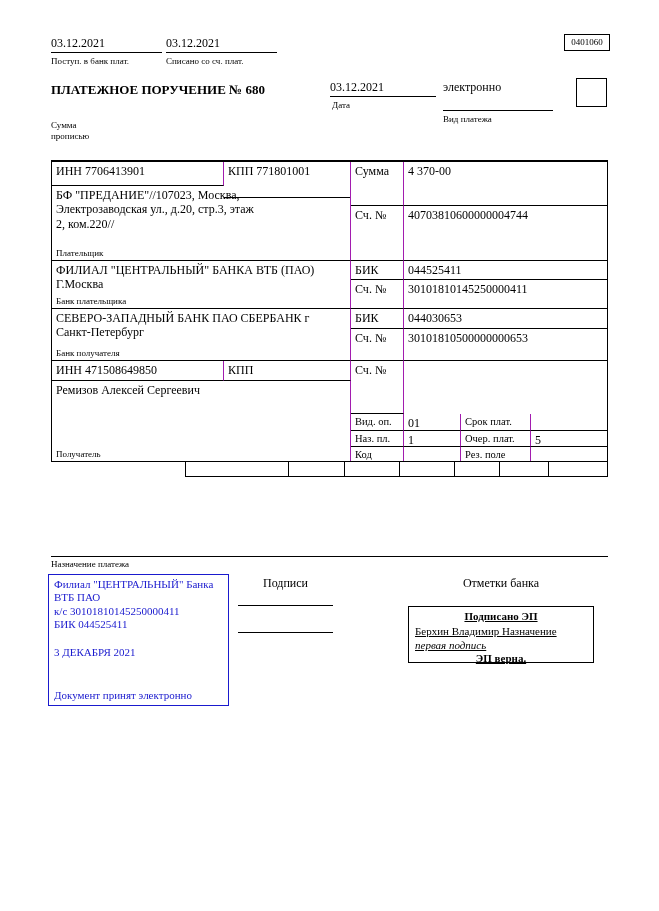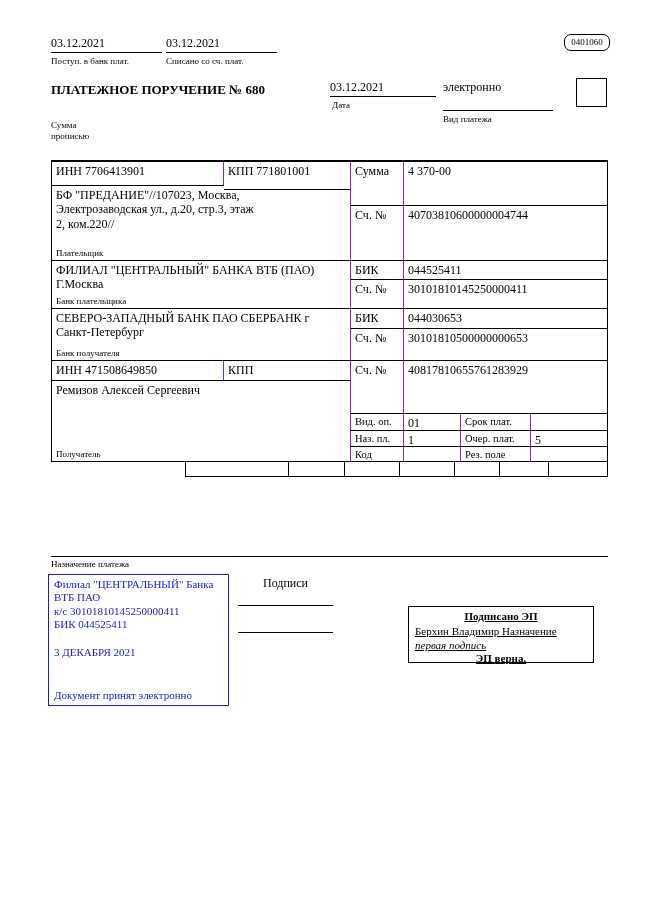--- a/index.html
+++ b/index.html
@@ -43,42 +43,42 @@
 <div class="page">
 
   <div class="abs" style="left:51px; top:36px; width:111px;">
     <div class="t12 underline" style="padding-bottom:2px;">03.12.2021</div>
     <div class="t9" style="padding-top:3px;">Поступ. в банк плат.</div>
   </div>
   <div class="abs" style="left:166px; top:36px; width:111px;">
     <div class="t12 underline" style="padding-bottom:2px;">03.12.2021</div>
     <div class="t9" style="padding-top:3px;">Списано со сч. плат.</div>
   </div>
-  <div class="abs box t9 center" style="left:564px; top:34px; width:46px; height:17px; line-height:15px;border-radius:7px;">0401060</div>
+  <div class="abs box t9 center" style="left:564px; top:34px; width:46px; height:17px; line-height:15px;">0401060</div>
 
   <div class="abs t13 bold" style="left:51px; top:82px;">ПЛАТЕЖНОЕ ПОРУЧЕНИЕ № 680</div>
   <div class="abs" style="left:330px; top:80px; width:106px;">
     <div class="t12 underline" style="padding-bottom:2px;">03.12.2021</div>
     <div class="t9" style="padding-top:3px; padding-left:2px;">Дата</div>
   </div>
   <div class="abs" style="left:443px; top:80px; width:110px;">
     <div class="t12 underline" style="padding-bottom:16px;">электронно</div>
     <div class="t9" style="padding-top:3px;">Вид платежа</div>
   </div>
   <div class="abs box" style="left:576px; top:78px; width:31px; height:29px;"></div>
 
   <div class="abs" style="left:51px; top:113px; width:557px; height:48px; border-bottom:1px solid #000;">
     <div class="t9 pre" style="position:absolute; left:0; top:7px; width:56px;">Сумма
 прописью</div>
   </div>
 
   <div class="table">
 
     <div class="cell br bb" style="left:0; top:0; width:172px; height:24px;">ИНН 7706413901</div>
-    <div class="cell br bb" style="left:172px; top:0; width:127px; height:28px;">КПП 771801001</div>
+    <div class="cell br bb" style="left:172px; top:0; width:127px; height:36px;">КПП 771801001</div>
 
     <div class="cell br bb" style="left:0; top:24px; width:299px; height:75px;">
       <div class="pre">БФ "ПРЕДАНИЕ"//107023, Москва,
 Электрозаводская ул., д.20, стр.3, этаж
 2, ком.220//</div>
       <div class="seclabel">Плательщик</div>
     </div>
 
     <div class="cell br bb" style="left:0; top:99px; width:299px; height:48px;">
       <div class="pre">ФИЛИАЛ "ЦЕНТРАЛЬНЫЙ" БАНКА ВТБ (ПАО)
@@ -110,21 +110,20 @@
     <div class="cell bb" style="left:352px; top:99px; width:203px; height:19px;">044525411</div>
     <div class="cell br bb" style="left:299px; top:118px; width:53px; height:29px;">Сч. №</div>
     <div class="cell bb" style="left:352px; top:118px; width:203px; height:29px;">30101810145250000411</div>
 
     <div class="cell br bb" style="left:299px; top:147px; width:53px; height:20px;">БИК</div>
     <div class="cell bb" style="left:352px; top:147px; width:203px; height:20px;">044030653</div>
     <div class="cell br bb" style="left:299px; top:167px; width:53px; height:32px;">Сч. №</div>
     <div class="cell bb" style="left:352px; top:167px; width:203px; height:32px;">30101810500000000653</div>
 
     <div class="cell br bb" style="left:299px; top:199px; width:53px; height:53px;">Сч. №</div>
-    <div class="cell bb" style="left:352px; top:199px; width:203px; height:53px;">40817810655761283929</div>
 
     <div class="cell small br bb" style="left:299px; top:252px; width:53px; height:17px;">Вид. оп.</div>
     <div class="cell br bb" style="left:352px; top:252px; width:57px; height:17px;">01</div>
     <div class="cell small br bb" style="left:409px; top:252px; width:70px; height:17px;">Срок плат.</div>
     <div class="cell bb" style="left:479px; top:252px; width:76px; height:17px;"></div>
 
     <div class="cell small br bb" style="left:299px; top:269px; width:53px; height:16px;">Наз. пл.</div>
     <div class="cell br bb" style="left:352px; top:269px; width:57px; height:16px;">1</div>
     <div class="cell small br bb" style="left:409px; top:269px; width:70px; height:16px;">Очер. плат.</div>
     <div class="cell bb" style="left:479px; top:269px; width:76px; height:16px;">5</div>
@@ -154,20 +153,21 @@
     <div class="t11">к/с 30101810145250000411</div>
     <div class="t11">БИК 044525411</div>
     <div class="t11" style="margin-top:14px;">3 ДЕКАБРЯ 2021</div>
     <div class="t11" style="position:absolute; left:5px; bottom:3px;">Документ принят электронно</div>
   </div>
 
   <div class="abs t12 center" style="left:238px; top:576px; width:95px;">Подписи</div>
   <div class="sigline" style="top:605px;"></div>
   <div class="sigline" style="top:632px;"></div>
 
+  <div class="abs t12 center" style="left:408px; top:576px; width:186px;">Отметки банка</div>
   <div class="abs box" style="left:408px; top:606px; width:186px; height:57px; padding:3px 6px;text-decoration:underline;">
     <div class="t11 bold center">Подписано ЭП</div>
     <div class="t11" style="margin-top:2px;">Берхин Владимир Назначение</div>
     <div class="t11 italic">первая подпись</div>
     <div class="t11 bold center">ЭП верна.</div>
   </div>
 
 </div>
 
 </body></html>

